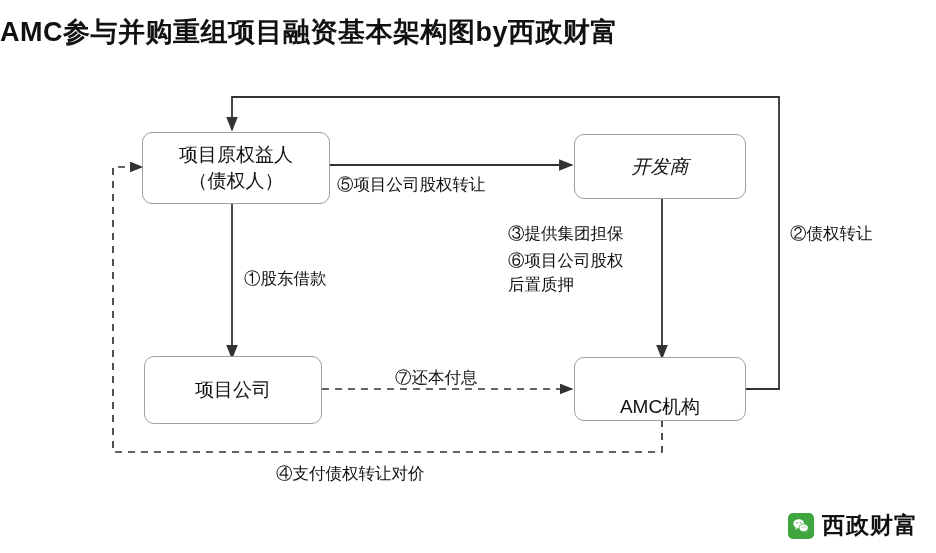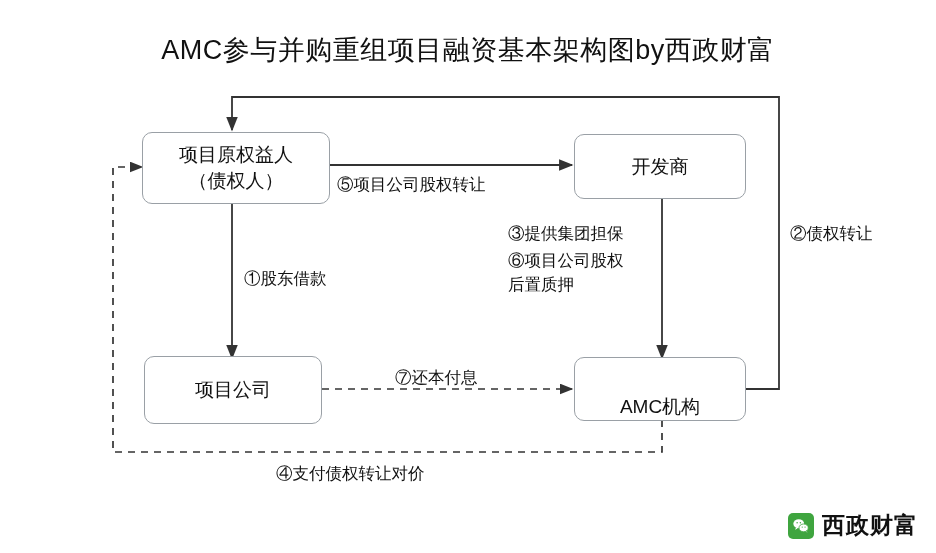--- a/index.html
+++ b/index.html
@@ -16,25 +16,25 @@
     position: relative;
   }
   #canvas {
     position: relative;
     width: 936px;
     height: 553px;
   }
   .title {
     position: absolute;
     left: 0;
-    top: 32px;
+    top: 14px;
     width: 936px;
-    text-align: center;
+    text-align: left;
     font-size: 27px;
-    font-weight: normal;
+    font-weight: bold;
     letter-spacing: 0.5px;
     color: #111111;
   }
   .node {
     position: absolute;
     box-sizing: border-box;
     border: 1.6px solid #9aa0a6;
     border-radius: 10px;
     background: #ffffff;
     display: flex;
@@ -116,21 +116,21 @@
     <path d="M322,389 L572,389" stroke="#333333" stroke-width="1.7" fill="none" stroke-dasharray="7,6" marker-end="url(#arrowDash)"></path>
 
     <path d="M662,420 L662,452 L113,452 L113,167 L142,167" stroke="#333333" stroke-width="1.7" fill="none" stroke-dasharray="7,6" marker-end="url(#arrowDash)"></path>
   </svg>
 
   <div class="node" style="left:142px; top:132px; width:188px; height:72px;">
     <span>项目原权益人</span>
     <span class="l2">（债权人）</span>
   </div>
 
-  <div class="node" style="left:574px; top:134px; width:172px; height:65px;">
+  <div class="node" style="left:574px; top:134px; width:172px; height:65px;font-style:italic;">
     <span>开发商</span>
   </div>
 
   <div class="node" style="left:144px; top:356px; width:178px; height:68px;">
     <span>项目公司</span>
   </div>
 
   <div class="node" style="left:574px; top:357px; width:172px; height:64px;justify-content:flex-end;">
     <span>AMC机构</span>
   </div>

